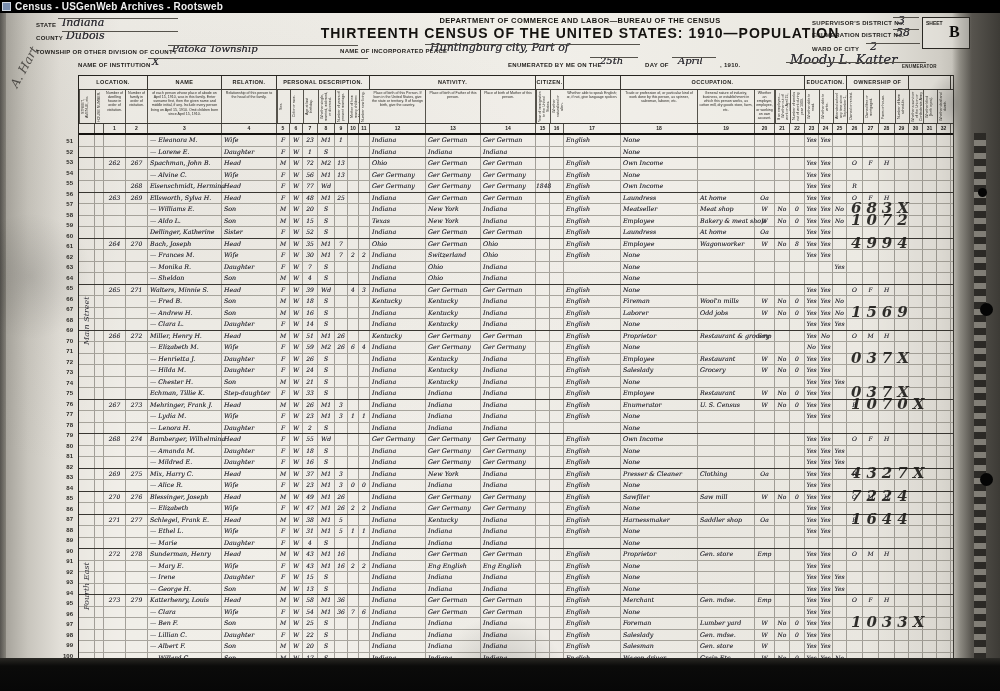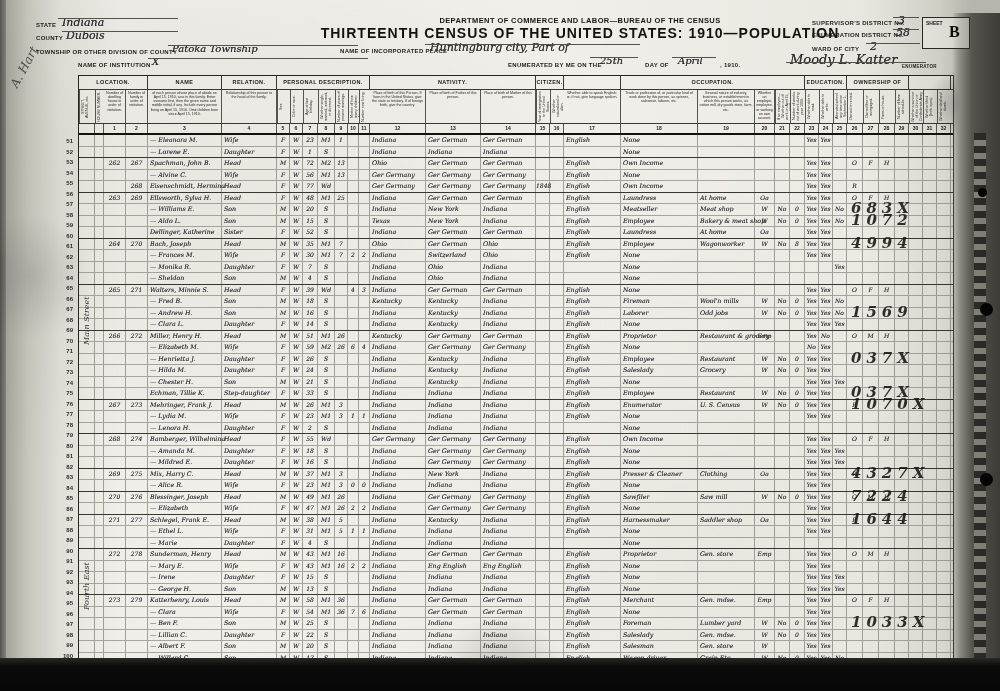--- a/index.html
+++ b/index.html
@@ -64,20 +64,24 @@
   .smudge{position:absolute;inset:0;pointer-events:none;z-index:12;background:
     radial-gradient(circle at 96% 15%,rgba(0,0,0,.25),transparent 3%),
     radial-gradient(circle at 3% 40%,rgba(0,0,0,.12),transparent 6%),
     radial-gradient(circle at 50% 99%,rgba(0,0,0,.2),transparent 8%);}
 </style>
 </head>
 <body>
 
 <div class="screen">
 
+  <div class="titlebar">
+    <span class="appicon"></span>
+    <span class="title">Census - USGenWeb Archives - Rootsweb</span>
+  </div>
 
   <div class="paper"></div>
   <div class="left-edge"></div>
 
   <div class="corner-scribble">A. Hart</div>
 
   <span class="lbl" style="left:36px;top:22px">STATE</span>
   <span class="script" style="left:62px;top:16px;font-size:11px">Indiana</span>
   <span class="rule" style="left:58px;top:18px;width:120px"></span>
 

